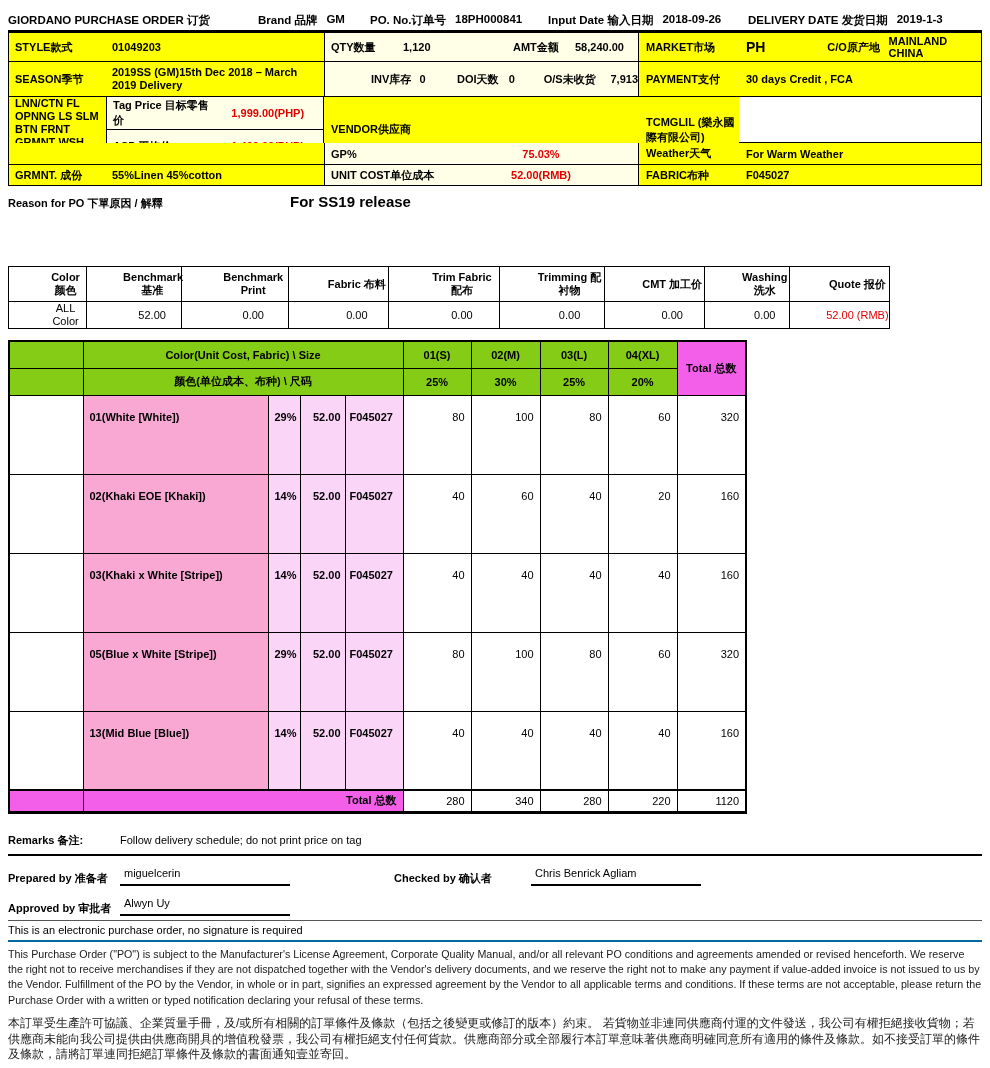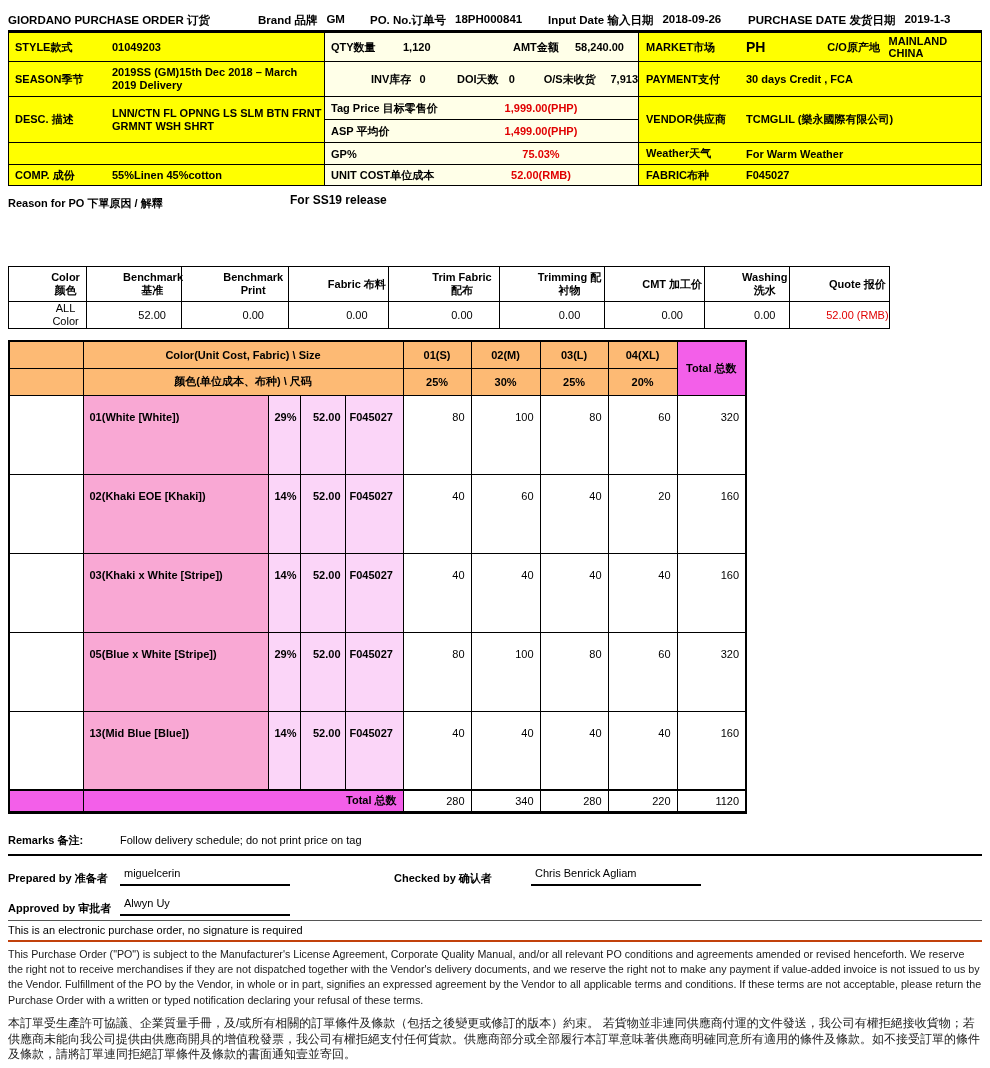--- a/index.html
+++ b/index.html
@@ -44,40 +44,40 @@
   .w135 { width: 135px; }
   .redv { color: #E00000; width: 150px; text-align: center; }
   .market-val { font-size: 14px; width: 85px; }
   .co-label { width: 64px; }
   .span2 { grid-column: 1 / 3; background: #FFFF00; }
   .wrapcell { line-height: 13px; align-items: center; }
 
   
   .reason-row { margin: 7px 8px 0 8px; height: 26px; display: flex; align-items: flex-start; }
   .reason-row .lbl { font-weight: bold; width: 282px; padding-top: 3px; }
-  .reason-row .val { font-weight: bold; font-size: 12px; }
+  .reason-row .val { font-weight: bold; font-size: 15px; }
 
   
   table { border-collapse: collapse; table-layout: fixed; }
   .bench-table { margin: 47px 0 0 8px; width: 882px; border: 1px solid #000; }
   .bench-table td {
     border: 1px solid #000; text-align: center; vertical-align: middle;
     font-size: 11px; line-height: 13px; padding-left: 36px;
   }
   .bench-table .hrow td { font-weight: bold; height: 35px; }
   .bench-table .vrow td { height: 26px; font-weight: normal; }
   .bench-table .quote-red { color: #E00000; }
 
   
   .size-table { margin: 11px 0 0 8px; width: 737px; border: 2px solid #000; }
   .size-table td { border: 1px solid #000; font-size: 11px; }
   .size-table tr.h1 td, .size-table tr.h2 td {
     height: 27px; text-align: center; vertical-align: middle; font-weight: bold;
   }
-  .ph  { background: #fdba74; }
+  .ph  { background: #84cc16; }
   .mag { background: #F35FE9; }
   .size-table tr.dr td { height: 79px; vertical-align: top; padding-top: 15px; }
   .size-table tr.dr .blank { background: #fff; }
   .size-table tr.dr .nm  { background: #f9a8d4; font-weight: bold; padding-left: 6px; }
   .size-table tr.dr .pct { background: #FBD5F8; font-weight: bold; text-align: right; padding-right: 3px; }
   .size-table tr.dr .cost{ background: #FBD5F8; font-weight: bold; text-align: right; padding-right: 4px; }
   .size-table tr.dr .fab { background: #FBD5F8; font-weight: bold; text-align: left; padding-left: 4px; }
   .size-table td.q { text-align: right; padding-right: 6px; background: #fff; }
   .size-table tr.total td { height: 22px; vertical-align: middle; padding-top: 0; border-top: 2px solid #000; border-bottom: 3px solid #000; }
   .size-table tr.total .tlabel { font-weight: bold; text-align: right; padding-right: 6px; }
@@ -87,21 +87,21 @@
     margin: 19px 8px 0 8px; padding-bottom: 6px; border-bottom: 2px solid #000;
     display: flex; align-items: center;
   }
   .remarks-row .lbl { font-weight: bold; width: 112px; }
   .sig-row { margin: 5px 8px 0 8px; height: 25px; display: flex; align-items: flex-end; }
   .sig-row .lbl  { font-weight: bold; width: 112px; padding-top: 2px; }
   .sig-row .line { width: 170px; border-bottom: 2px solid #000; height: 19px; padding-left: 4px; }
   .sig-row .sp   { width: 104px; }
   .sig-row .lbl2 { font-weight: bold; width: 137px; padding-top: 2px; }
   .electronic {
-    margin: 4px 8px 4px 8px; border-top: 1px solid #555; border-bottom: 2px solid #c2410c;
+    margin: 4px 8px 4px 8px; border-top: 1px solid #555; border-bottom: 2px solid #0369a1;
     padding: 3px 0 4px 0;
   }
   .terms-en { margin: 5px 8px 0 8px; font-size: 10.7px; line-height: 15.4px; color: #1a1a1a; }
   .terms-zh { margin: 8px 8px 0 8px; font-size: 12px; line-height: 15.5px; color: #1a1a1a; }
 </style>
 </head>
 <body>
 
 <div class="page">
 
@@ -113,21 +113,21 @@
     </span>
     <span class="pair p2">
       <span>PO. No.订单号</span>
       <span>18PH000841</span>
     </span>
     <span class="pair p3">
       <span>Input Date 输入日期</span>
       <span>2018-09-26</span>
     </span>
     <span class="pair p4">
-      <span>PURCHASE DATE 发货日期</span>
+      <span>DELIVERY DATE 发货日期</span>
       <span>2019-1-3</span>
     </span>
   </div>
 
   <div class="info-table">
 
     <div class="info-row r1">
       <div class="yl">STYLE款式</div>
       <div class="yl">01049203</div>
       <div class="mid">
@@ -153,21 +153,20 @@
         <span class="w62">DOI天数</span>
         <span class="w42">0</span>
         <span class="w80">O/S未收货</span>
         <span>7,913</span>
       </div>
       <div class="yl2">PAYMENT支付</div>
       <div class="yl2">30 days Credit , FCA</div>
     </div>
 
     <div class="info-row r3">
-      <div class="yl">DESC. 描述</div>
       <div class="yl wrapcell">LNN/CTN FL OPNNG LS SLM BTN FRNT GRMNT WSH SHRT</div>
       <div class="mid col">
         <div class="subrow first">
           <span class="w135">Tag Price 目标零售价</span>
           <span class="redv">1,999.00(PHP)</span>
         </div>
         <div class="subrow">
           <span class="w135">ASP 平均价</span>
           <span class="redv">1,499.00(PHP)</span>
         </div>
@@ -180,21 +179,21 @@
       <div class="span2"></div>
       <div class="mid">
         <span class="w135">GP%</span>
         <span class="redv">75.03%</span>
       </div>
       <div class="yl2">Weather天气</div>
       <div class="yl2">For Warm Weather</div>
     </div>
 
     <div class="info-row r5">
-      <div class="yl">COMP. 成份</div>
+      <div class="yl">GRMNT. 成份</div>
       <div class="yl">55%Linen 45%cotton</div>
       <div class="mid">
         <span class="w135">UNIT COST单位成本</span>
         <span class="redv">52.00(RMB)</span>
       </div>
       <div class="yl2">FABRIC布种</div>
       <div class="yl2">F045027</div>
     </div>
 
   </div>

